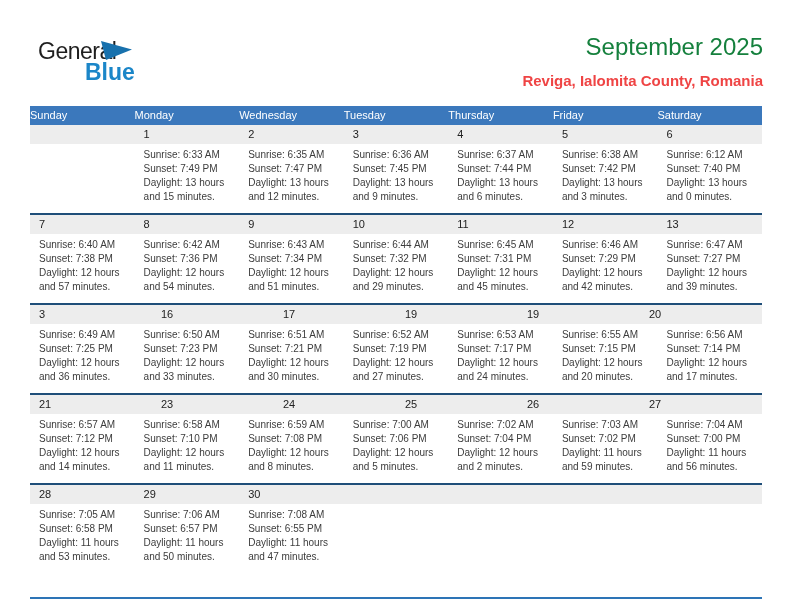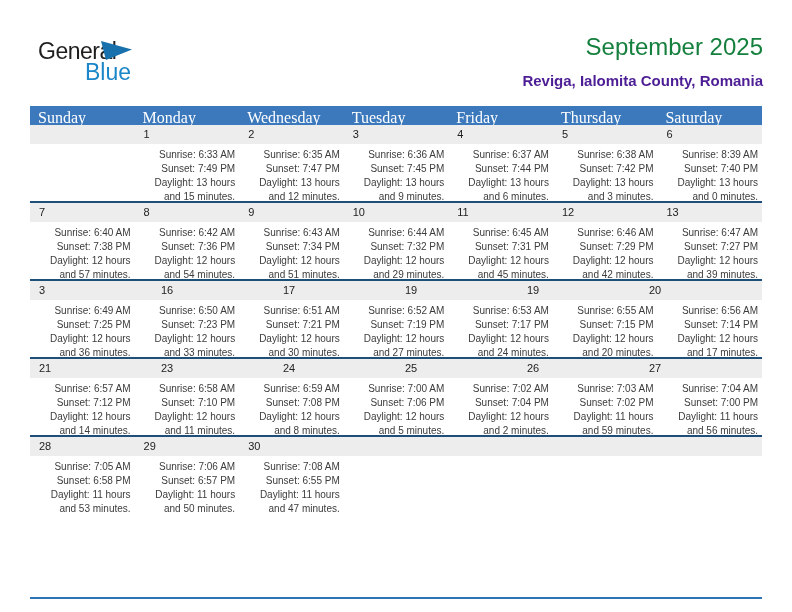--- a/index.html
+++ b/index.html
@@ -8,45 +8,45 @@
     font-family:"Liberation Sans", sans-serif; overflow:hidden;
   }
 
   
   .logo { position:absolute; left:38px; top:40px; width:140px; }
   .logo-general { font-size:23px; color:#1e1e1e; letter-spacing:-0.5px; line-height:1; }
   .logo-triangle {
     position:absolute; left:63px; top:1px; width:31px; height:19px;
     background:#1871ad; clip-path:polygon(0 0, 100% 45%, 16% 100%);
   }
-  .logo-blue { margin:-2px 0 0 47px; font-size:23px; color:#1b86c8; line-height:1; }
+  .logo-blue { margin:-2px 0 0 47px; font-size:23px; color:#1b86c8; line-height:1;font-weight:bold; }
 
   
   .title-wrap { position:absolute; right:29px; top:33px; text-align:right; }
   .title { font-size:24px; color:#15803d; line-height:1.15; }
-  .subtitle { margin-top:11px; font-size:15px; font-weight:bold; color:#4c1d95; }
+  .subtitle { margin-top:11px; font-size:15px; font-weight:bold; color:#ef4444; }
 
   
   .calendar { position:absolute; left:30px; top:106px; width:732px; }
   .weekday-row { display:flex; background:#3b78bc; height:19px; }
   .weekday-cell {
-    flex:1 1 0; color:#ffffff; font-size:16px; padding:3px 0 0 8px;
-    box-sizing:border-box; overflow:hidden; white-space:nowrap;font-family:Liberation Serif, serif;
+    flex:1 1 0; color:#ffffff; font-size:11px; padding:3px 0 0 0;
+    box-sizing:border-box; overflow:hidden; white-space:nowrap;
   }
   .week { background:#fff; }
   .week + .week { border-top:2px solid #1f4e79; }
   .num-band { display:flex; background:#ededed; height:19px; }
   .num-cell {
     flex:1 1 0; font-size:11px; color:#222; padding:3px 0 0 9px;
     box-sizing:border-box;
   }
   .detail-band { display:flex; }
   .detail-cell {
-    flex:1 1 0; height:57px; padding:4px 4px 0 9px; box-sizing:border-box;
-    font-size:10px; line-height:14px; color:#3c3c3c; overflow:hidden;text-align:right;
+    flex:1 1 0; height:69px; padding:4px 4px 0 9px; box-sizing:border-box;
+    font-size:10px; line-height:14px; color:#3c3c3c; overflow:hidden;
   }
   .detail-cell span { display:block; white-space:nowrap; }
 
   .bottom-rule {
     position:absolute; left:30px; top:597px; width:732px; height:2px;
     background:#2d74b6;
   }
 </style>
 </head>
 <body>
@@ -63,22 +63,22 @@
     <div class="title">September 2025</div>
     <div class="subtitle">Reviga, Ialomita County, Romania</div>
   </div>
 
   <div class="calendar">
     <div class="weekday-row">
       <div class="weekday-cell">Sunday</div>
       <div class="weekday-cell">Monday</div>
       <div class="weekday-cell">Wednesday</div>
       <div class="weekday-cell">Tuesday</div>
+      <div class="weekday-cell">Thursday</div>
       <div class="weekday-cell">Friday</div>
-      <div class="weekday-cell">Thursday</div>
       <div class="weekday-cell">Saturday</div>
     </div>
     <div id="weeks-container">
         <div class="week">
           <div class="num-band">
             <div class="num-cell"></div>
             <div class="num-cell">1</div>
             <div class="num-cell">2</div>
             <div class="num-cell">3</div>
             <div class="num-cell">4</div>
@@ -111,21 +111,21 @@
               <span>Daylight: 13 hours</span>
               <span>and 6 minutes.</span>
             </div>
             <div class="detail-cell">
               <span>Sunrise: 6:38 AM</span>
               <span>Sunset: 7:42 PM</span>
               <span>Daylight: 13 hours</span>
               <span>and 3 minutes.</span>
             </div>
             <div class="detail-cell">
-              <span>Sunrise: 8:39 AM</span>
+              <span>Sunrise: 6:12 AM</span>
               <span>Sunset: 7:40 PM</span>
               <span>Daylight: 13 hours</span>
               <span>and 0 minutes.</span>
             </div>
           </div>
         </div>
         <div class="week">
           <div class="num-band">
             <div class="num-cell">7</div>
             <div class="num-cell">8</div>

